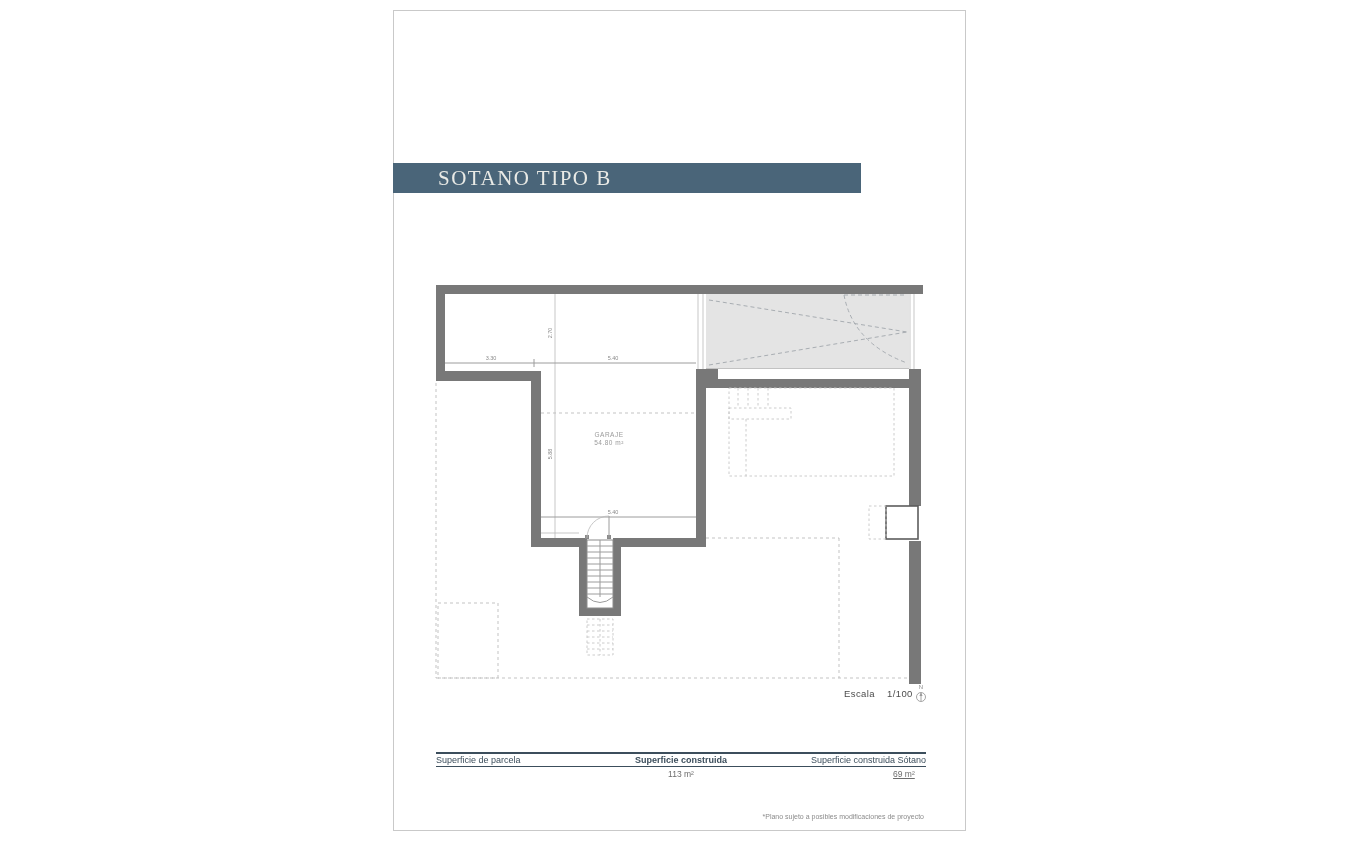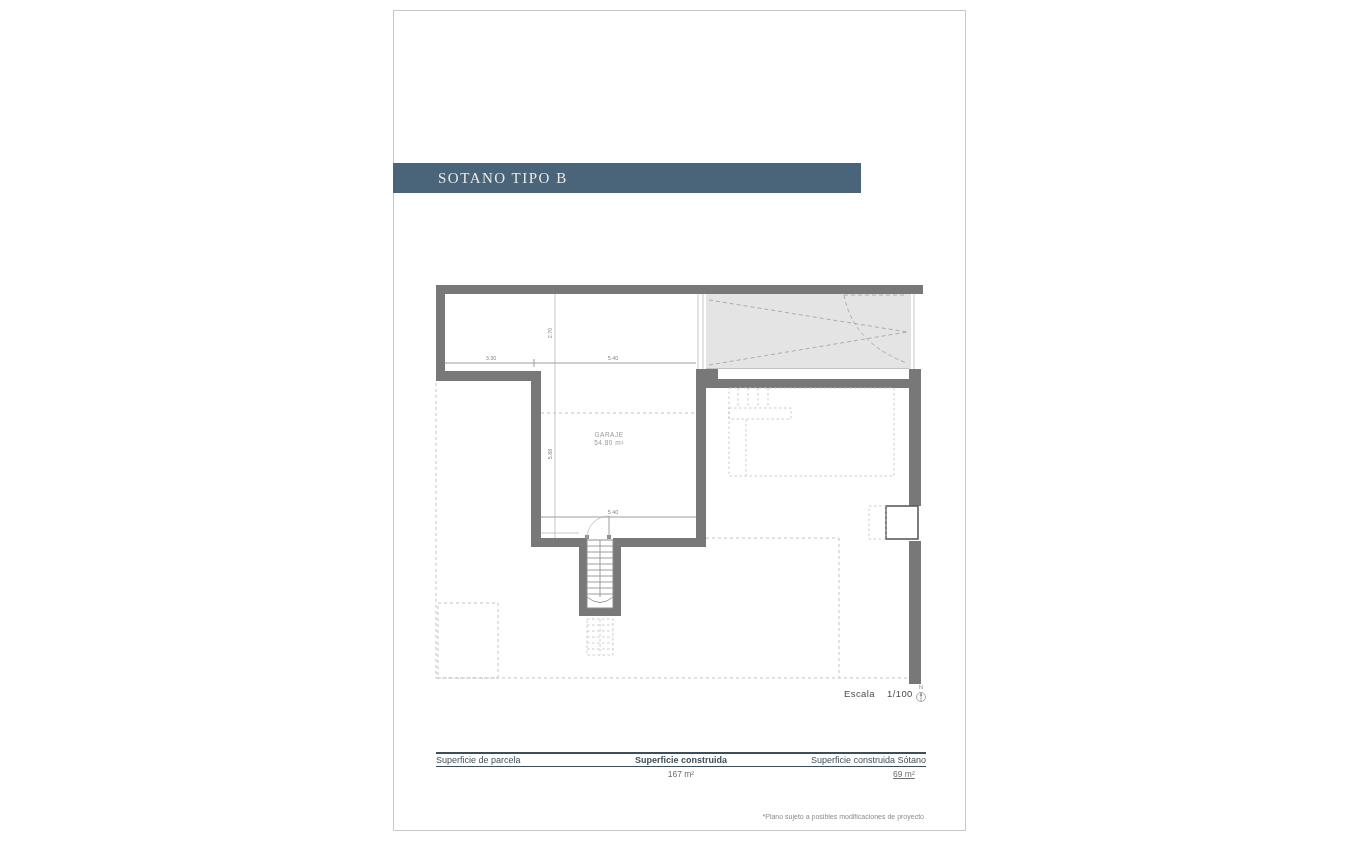--- a/index.html
+++ b/index.html
@@ -8,21 +8,21 @@
   .page {
     position:absolute; left:393px; top:10px; width:573px; height:821px;
     background:#ffffff; border:1px solid #c9c9c9;
   }
   .title-bar {
     position:absolute; left:-1px; top:152px; width:468px; height:30px;
     display:flex; align-items:center;
   }
   .title-bar span {
     font-family:"Liberation Serif", serif;
-    color:#e9eae6; font-size:15px; letter-spacing:1.5px; padding-left:45px;
+    color:#e9eae6; font-size:21px; letter-spacing:1.5px; padding-left:45px;
   }
   svg.plan { position:absolute; left:0; top:0; width:573px; height:821px; }
   .wall { fill:#787878; }
   .thinline { stroke:#9c9c9c; stroke-width:1; fill:none; }
   .hairline { stroke:#b9b9b9; stroke-width:0.8; fill:none; }
   .dash { stroke:#bcbcbc; stroke-width:0.9; fill:none; stroke-dasharray:3,3; }
   .dash2 { stroke:#c6c6c6; stroke-width:0.9; fill:none; stroke-dasharray:2.5,2.5; }
   .rampdash { stroke:#a8adb2; stroke-width:1; fill:none; stroke-dasharray:4,3; }
   .dimtext { font-family:"Liberation Sans", sans-serif; font-size:5.5px; fill:#8a8a8a; }
   .roomtext { font-family:"Liberation Sans", sans-serif; font-size:6.5px; fill:#9a9a9a; letter-spacing:0.5px; }
@@ -200,21 +200,21 @@
     <div class="table-area">
       <div class="trule"></div>
       <div class="thead-row">
         <div class="c1">Superficie de parcela</div>
         <div class="c2">Superficie construida</div>
         <div class="c3">Superficie construida Sótano</div>
       </div>
       <div class="trule"></div>
       <div class="tval-row">
         <div class="c1"></div>
-        <div class="c2">167 m²</div>
+        <div class="c2">113 m²</div>
         <div class="c3">69 m²</div>
       </div>
     </div>
 
     <div class="footnote">*Plano sujeto a posibles modificaciones de proyecto</div>
 
   </div>
 </div>
 
 </body></html>

